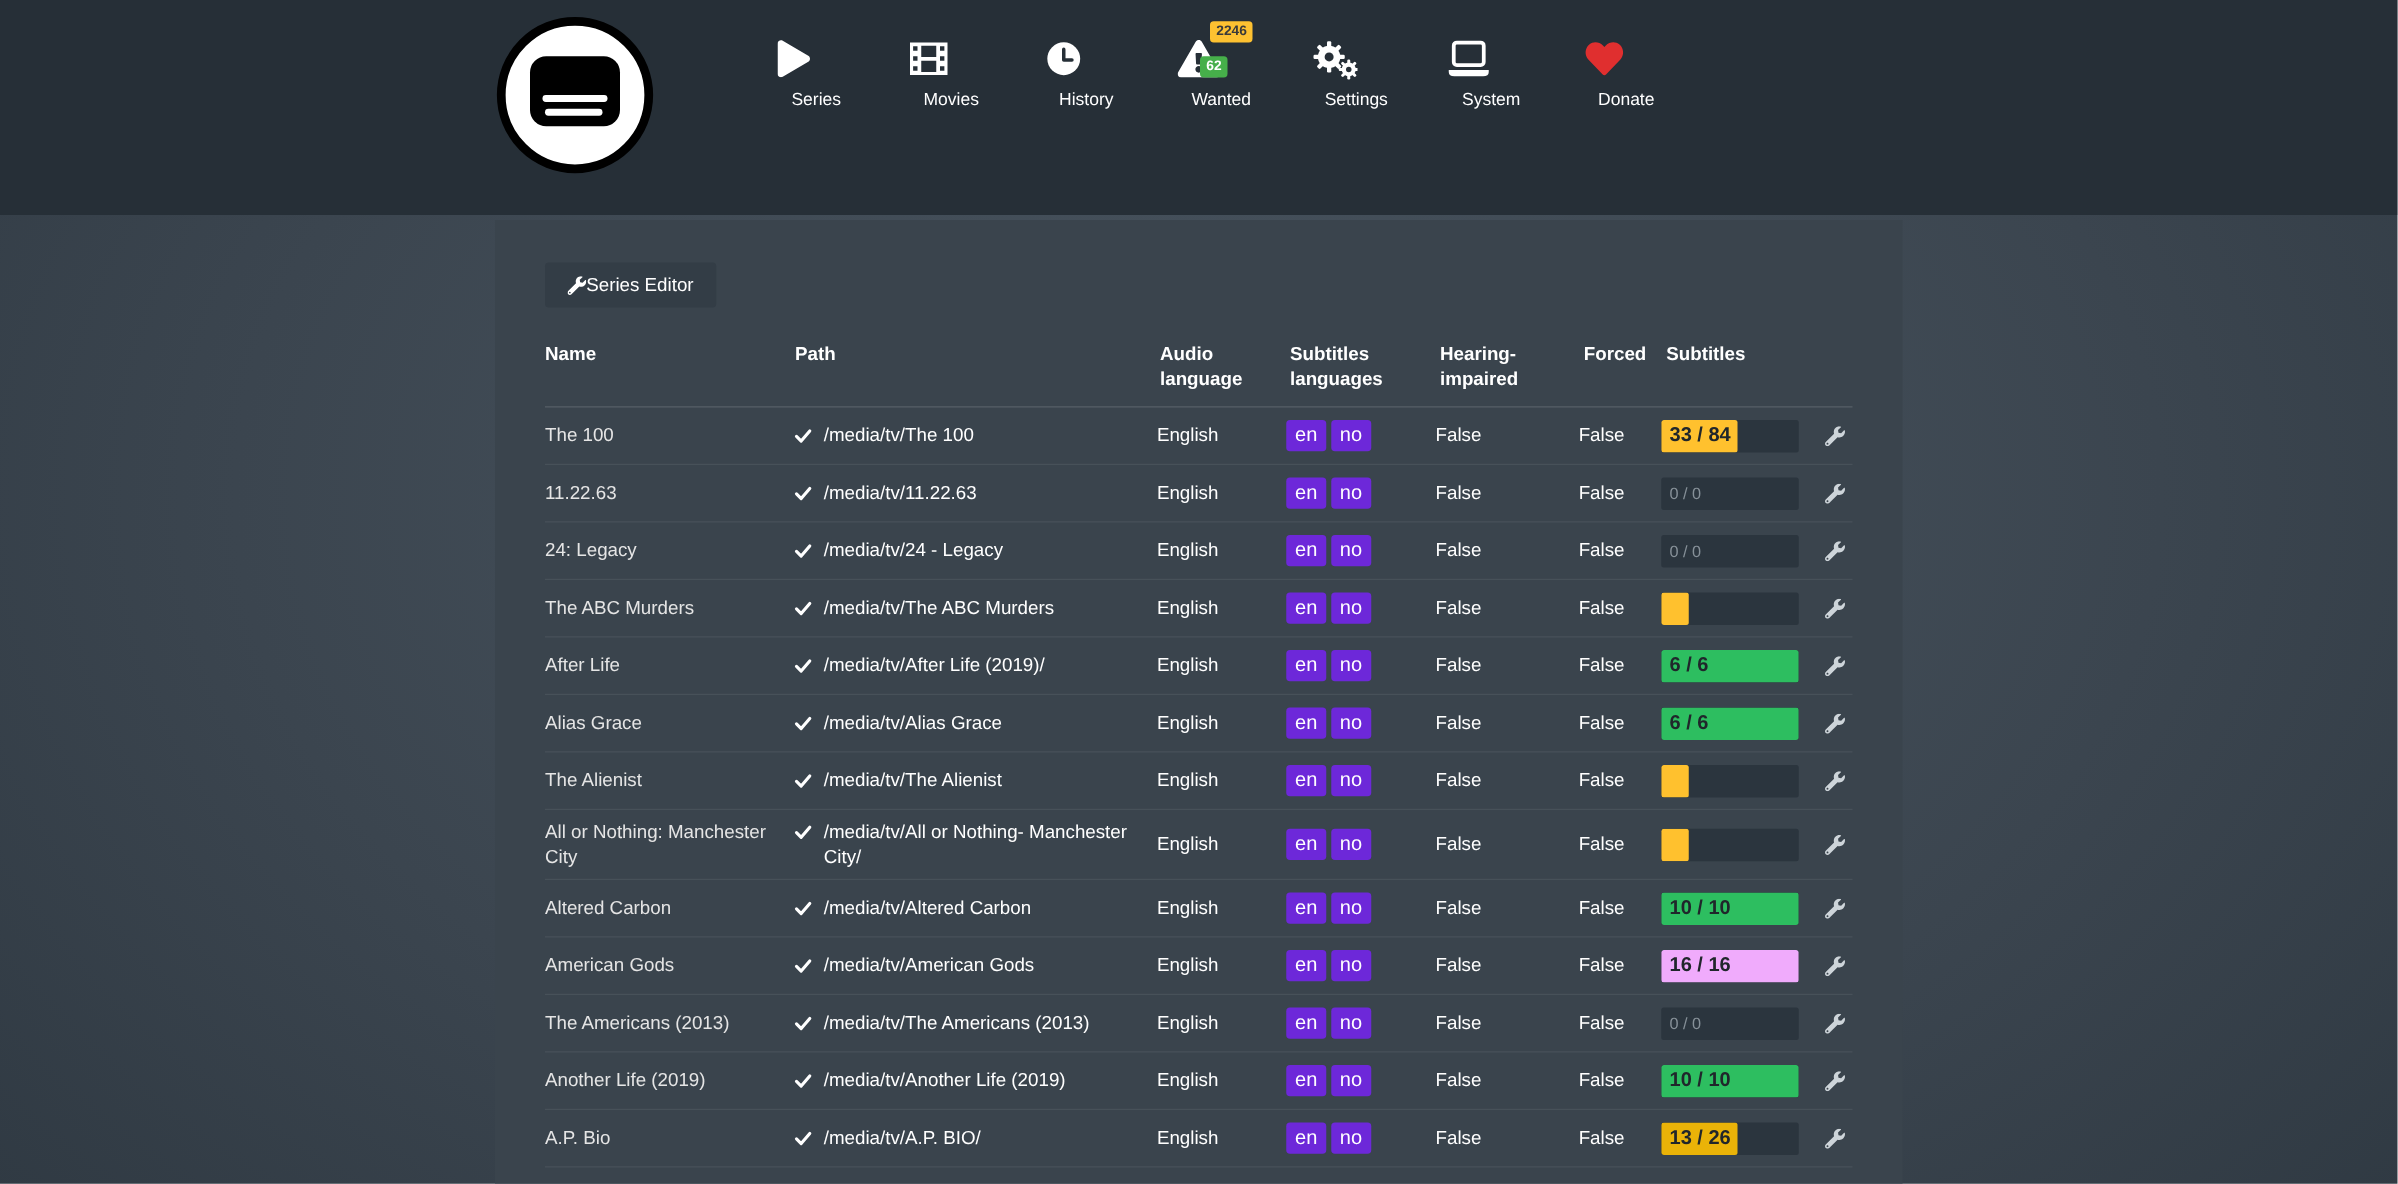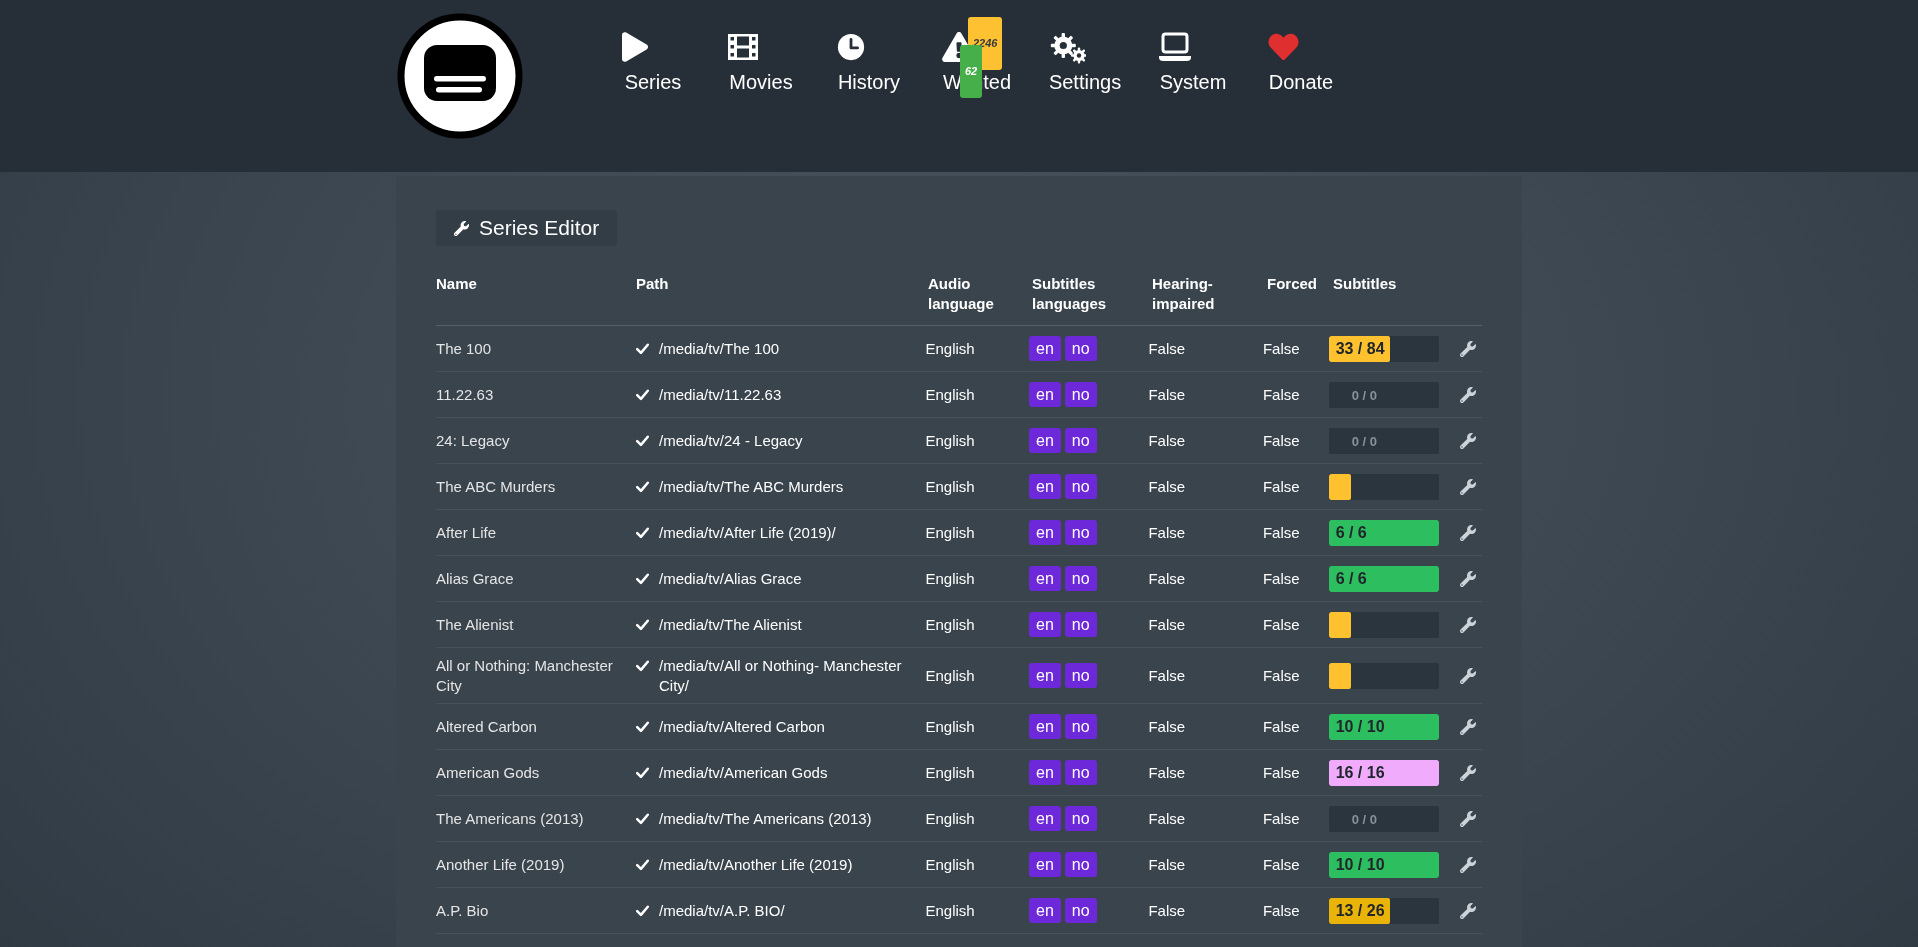--- a/index.html
+++ b/index.html
@@ -13,38 +13,38 @@
   }
   .band { position:absolute; top:0; left:0; width:100%; height:172px; background:#262f37; }
   .container { position:relative; width:1126px; margin:0 auto; }
 
   
   .header { position:relative; height:176px; }
   .logo { position:absolute; left:0; top:12px; width:128px; height:128px; cursor:pointer; }
   .nav { position:absolute; left:50%; top:30px; transform:translateX(-50%); display:flex; }
   .nav-item { width:108px; display:flex; flex-direction:column; align-items:center; gap:7px; cursor:pointer; position:relative; }
   .nav-icon { height:34px; display:flex; align-items:center; justify-content:center; color:#ffffff; }
-  .nav-label { font-size:20px; color:#ffffff; white-space:nowrap;margin-left:36px; }
-  .nav-badge { position:absolute; font-size:11px; font-weight:bold; padding:20px 5px; border-radius:3px; line-height:1.2;font-style:italic; }
+  .nav-label { font-size:14px; color:#ffffff; white-space:nowrap;margin-left:36px; }
+  .nav-badge { position:absolute; font-size:11px; font-weight:bold; padding:2px 5px; border-radius:3px; line-height:1.2; }
   .badge-1 { top:-13px; left:63px; }
   .badge-2 { top:15px; left:55px; }
 
   .search { position:absolute; top:104px; left:50%; transform:translateX(-50%);
     width:428px; height:34px; background:#2a333c; border-radius:3px;
     display:flex; align-items:center; padding:0 12px; gap:10px;
     box-shadow:0 1px 3px rgba(0,0,0,0.35); }
   .search .sicon { color:#8d979e; display:flex; }
   .search input { background:transparent; border:none; outline:none; color:#cfd6db;
     font-size:15px; width:100%; font-family:inherit; }
   .search input::placeholder { color:#97a1a8; }
 
   
   .panel { background:#3a444d; min-height:771px; padding:34px 40px 0 40px; }
-  .editor-btn { display:inline-flex; align-items:center; gap:10px; background:#333d46;
-    border:none; color:#ffffff; font-size:21px; padding:9px 18px; border-radius:3px;
+  .editor-btn { display:inline-flex; align-items:center; background:#333d46;
+    border:none; color:#ffffff; font-size:15px; padding:9px 18px; border-radius:3px;
     cursor:pointer; font-family:inherit; height:36px; }
   .editor-btn svg { fill:#ffffff; }
 
   .table { margin-top:28px; }
   .thead { display:flex; border-bottom:1px solid rgba(255,255,255,0.15);
     padding-bottom:12px; font-weight:bold; font-size:15px; line-height:1.3;justify-content:space-between; }
   .trow { display:flex; align-items:center; min-height:46px;
     border-bottom:1px solid rgba(255,255,255,0.07); font-size:15px; padding:8px 0; }
   .col { padding-right:12px; }
   .c-name   { width:200px; line-height:1.3; }
@@ -61,22 +61,22 @@
   .series-name { color:#e5e5e5; cursor:pointer; }
   .lang-badge { background:#6d28d9; color:#ffffff; font-size:16px; padding:3px 7px;
     border-radius:3px; line-height:1.2; }
 
   .progress { width:110px; height:26px; background:#2b353e; border-radius:2px;
     position:relative; overflow:hidden; }
   .progress .fill { height:100%; border-radius:2px; display:flex; align-items:center; }
   .progress .fill.has-label { min-width:max-content; padding-right:5px; }
   .progress .plabel { padding-left:7px; font-size:16px; font-weight:bold;
     color:#20262b; white-space:nowrap; }
-  .progress .empty-label { position:absolute; left:23px; top:50%; transform:translateY(-50%);
-    font-size:13px; font-weight:bold; }
+  .progress .empty-label { position:absolute; left:7px; top:50%; transform:translateY(-50%);
+    font-size:13px; font-weight:normal; }
 
   .wrench-btn { background:transparent; border:none; cursor:pointer; display:flex;
     align-items:center; padding:4px; }
   .wrench-btn svg { fill:#cdd4d9; }
 </style>
 </head>
 <body>
 
 <div class="band"></div>
 

